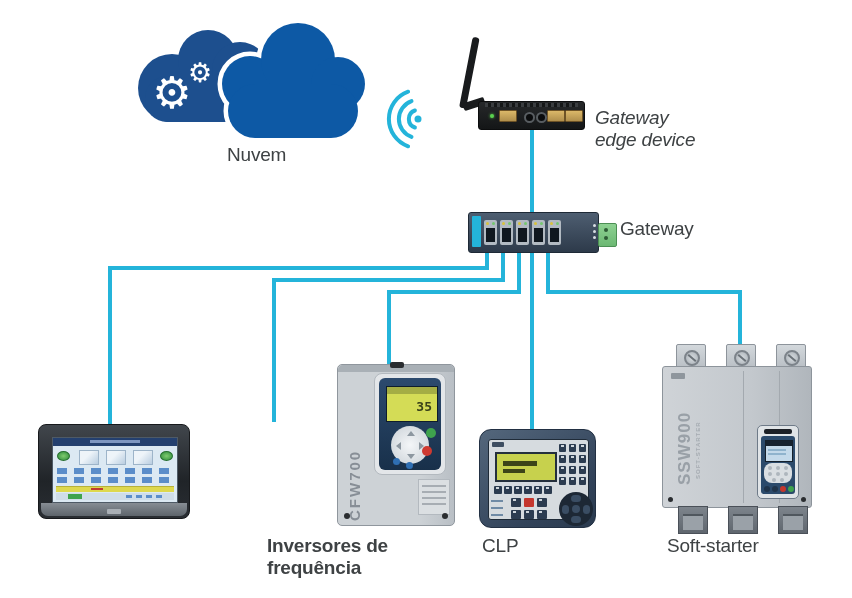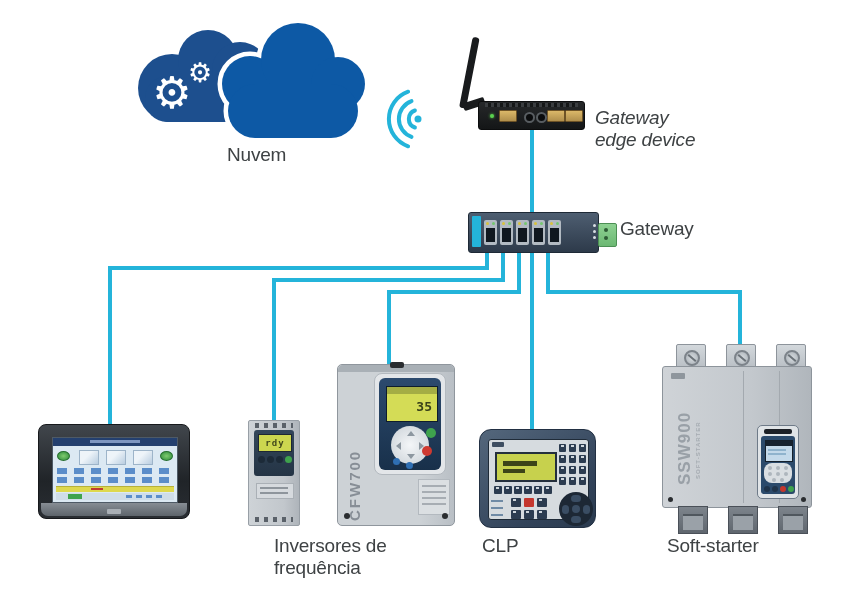--- a/index.html
+++ b/index.html
@@ -225,35 +225,20 @@
         </div>
       <div class="ihm-foot">
           <b></b>
           <i></i>
         </div>
     </div>
     <div class="ihm-bezel"></div>
     <div class="ihm-weg"></div>
   </div>
 
-  <div class="inv-s">
-    <div class="vent" style="top:2px;"></div>
-    <div class="invs-panel">
-      <div class="invs-lcd">rdy</div>
-      <div class="rbtn" style="left:4px;top:26px;"></div>
-      <div class="rbtn" style="left:13px;top:26px;"></div>
-      <div class="rbtn" style="left:22px;top:26px;"></div>
-      <div class="rbtn" style="left:31px;top:26px;background:#3fa34d;"></div>
-    </div>
-    <div class="invs-plate">
-        <i style="top:3px;"></i>
-        <i style="top:8px;"></i>
-      </div>
-    <div class="vent" style="bottom:3px;"></div>
-  </div>
 
   <div class="cfw">
     <div class="cfw-cap"></div>
     <div class="cfw-tab"></div>
     <div class="vtext" style="left:8px;top:40px;height:116px;font-size:15px;letter-spacing:2px;">CFW700</div>
     <div class="cfw-kp">
       <div class="cfw-kpn">
         <div class="cfw-lcd">
           <div class="tp"></div>
             <div class="v">35</div>
@@ -272,21 +257,21 @@
     </div>
     <div class="cfw-name">
       <i style="top:5px;"></i>
         <i style="top:11px;"></i>
         <i style="top:17px;"></i>
         <i style="top:23px;"></i>
     </div>
     <div class="screw" style="left:6px;bottom:6px;"></div>
     <div class="screw" style="right:6px;bottom:6px;"></div>
   </div>
-  <div class="lbl center" style="left:274px;top:535px;width:165px;">
+  <div class="lbl center" style="left:267px;top:535px;width:165px;font-weight:bold;">
     <div>Inversores de</div>
     <div>frequência</div>
   </div>
 
   <div class="clp">
     <div class="clp-panel">
       <div class="clp-weg"></div>
       <div class="clp-lcd">
         <i style="left:6px;top:7px;width:34px;height:5px;"></i>
         <i style="left:6px;top:15px;width:22px;height:4px;"></i>

